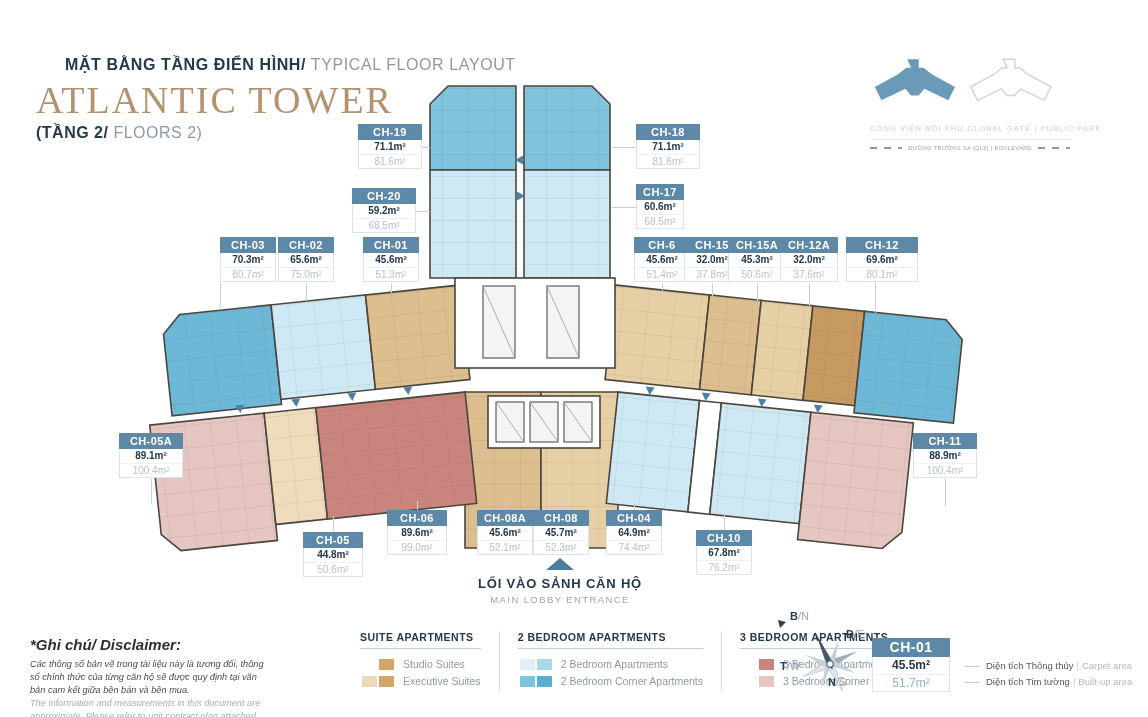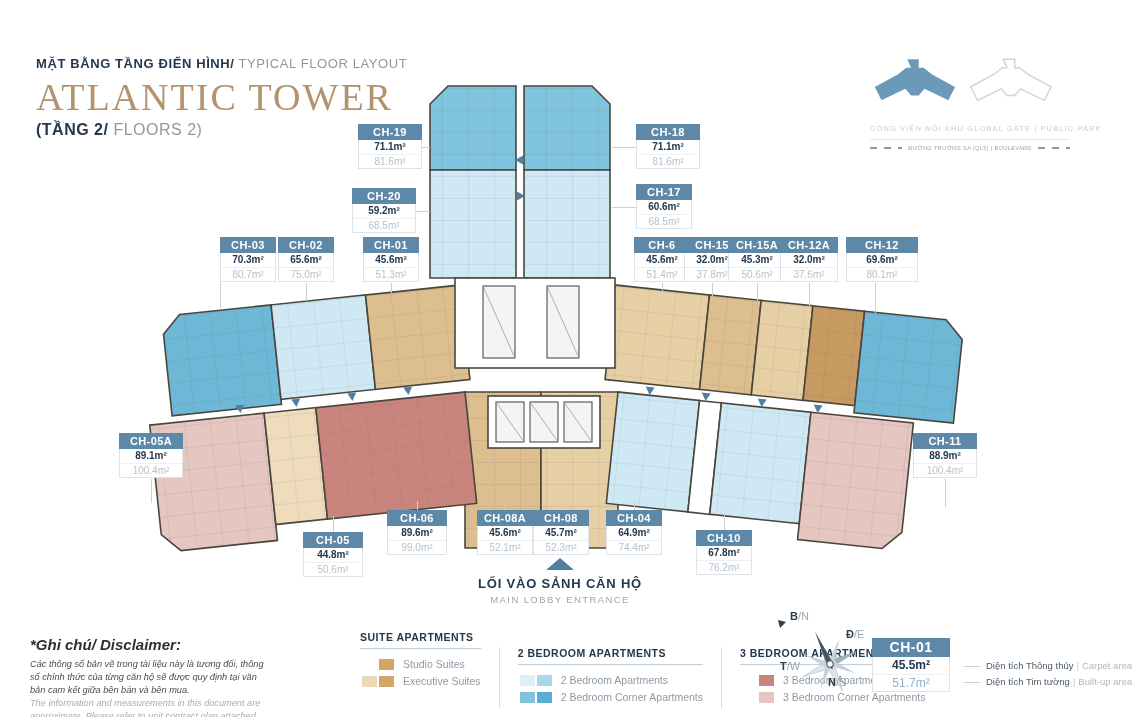--- a/index.html
+++ b/index.html
@@ -1,20 +1,20 @@
 <!DOCTYPE html>
 <html><head>
 <meta charset="utf-8">
 <style>
   html,body{margin:0;padding:0;background:#fff;}
   #stage{position:relative;width:1148px;height:717px;background:#fff;overflow:hidden;
          font-family:"Liberation Sans",sans-serif;}
   
   #hdr{position:absolute;left:36px;top:56px;}
-  .sub{font-size:13px;letter-spacing:.6px;font-weight:bold;color:#24384e;}
+  .sub{font-size:16px;letter-spacing:.6px;font-weight:bold;color:#24384e;margin-left:29px;}
   .sub .en{color:#8d99a5;font-weight:normal;}
   .ttl{font-family:"Liberation Serif",serif;font-size:38px;color:#b3926e;letter-spacing:2px;margin:4px 0 2px;}
   .flr{font-size:16px;font-weight:bold;color:#24384e;letter-spacing:.5px;}
   .flr .en{color:#8d99a5;font-weight:normal;}
   
   #site{position:absolute;left:870px;top:56px;width:200px;}
   #park{margin-top:10px;text-align:center;font-size:7.5px;letter-spacing:1.1px;color:#c6cfd6;white-space:nowrap;}
   #road{margin-top:6px;border-top:1px solid #e7ebee;padding-top:5px;display:flex;align-items:center;gap:6px;}
   .dash{height:2px;flex:1;background:repeating-linear-gradient(90deg,#8d99a5 0 7px,transparent 7px 14px);}
   #roadtxt{font-size:5.5px;color:#98a4ae;letter-spacing:.4px;white-space:nowrap;}
@@ -32,21 +32,21 @@
   #entr .vi{font-size:13px;font-weight:bold;color:#22384e;letter-spacing:.8px;}
   #entr .en{font-size:9.5px;color:#9aa6b1;letter-spacing:1.4px;margin-top:3px;}
   
   #disc{position:absolute;left:30px;top:636px;width:242px;font-style:italic;}
   #disc .t{font-size:15px;font-weight:bold;color:#2f2f2f;margin-bottom:5px;}
   #disc .vi{font-size:9.2px;color:#4c4c4c;line-height:1.4;}
   #disc .en{font-size:9.2px;color:#a9adb1;line-height:1.4;}
   
   #legend{position:absolute;left:342px;top:631px;display:flex;z-index:6;}
   .lgroup{padding:0 18px;}
-  .lgroup + .lgroup{border-left:1px solid #d7dde2;margin-top:16px;}
+  .lgroup + .lgroup{border-left:1px solid #d7dde2;}
   .lgroup .gt{font-size:10.5px;font-weight:bold;color:#22384e;letter-spacing:.5px;
               padding-bottom:5px;border-bottom:1px solid #c3cdd4;margin-bottom:9px;white-space:nowrap;}
   .lrow{display:flex;align-items:center;margin:5px 0;}
   .slots{width:34px;display:flex;justify-content:flex-end;gap:2px;}
   .sw{width:15px;height:11px;}
   .lrow .lab{font-size:10.5px;color:#8d9aa6;margin-left:9px;white-space:nowrap;}
   
   #compass{position:absolute;left:770px;top:612px;width:126px;height:100px;z-index:6;}
   .cl{position:absolute;font-size:11px;color:#9aa5af;}
   .cl b{color:#2c3e50;}
@@ -191,21 +191,21 @@
       </div>
       <div class="leader" style="left: 612px; top: 147px; width: 24px; height: 1px;"></div>
       <div class="ulabel" style="left: 352px; top: 188px; width: 64px;">
         <div class="hdr">CH-20</div>
         <div class="box">
           <div class="carpet">59.2m²</div>
           <div class="built">68.5m²</div>
         </div>
       </div>
       <div class="leader" style="left: 416px; top: 211px; width: 14px; height: 1px;"></div>
-      <div class="ulabel" style="left: 636px; top: 184px; width: 56px;">
+      <div class="ulabel" style="left: 636px; top: 184px; width: 48px;">
         <div class="hdr">CH-17</div>
         <div class="box">
           <div class="carpet">60.6m²</div>
           <div class="built">68.5m²</div>
         </div>
       </div>
       <div class="leader" style="left: 612px; top: 207px; width: 24px; height: 1px;"></div>
       <div class="ulabel" style="left: 192px; top: 237px; width: 56px; padding-left: 28px;">
         <div class="hdr">CH-03</div>
         <div class="box">

